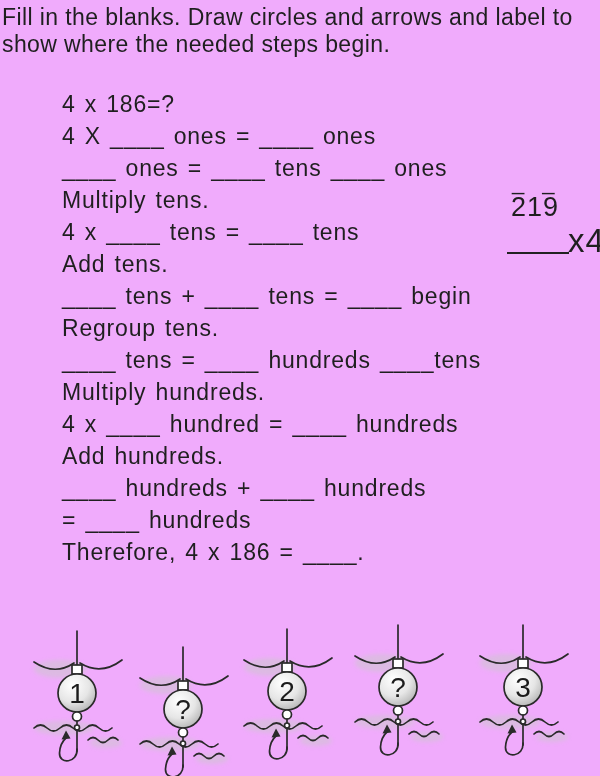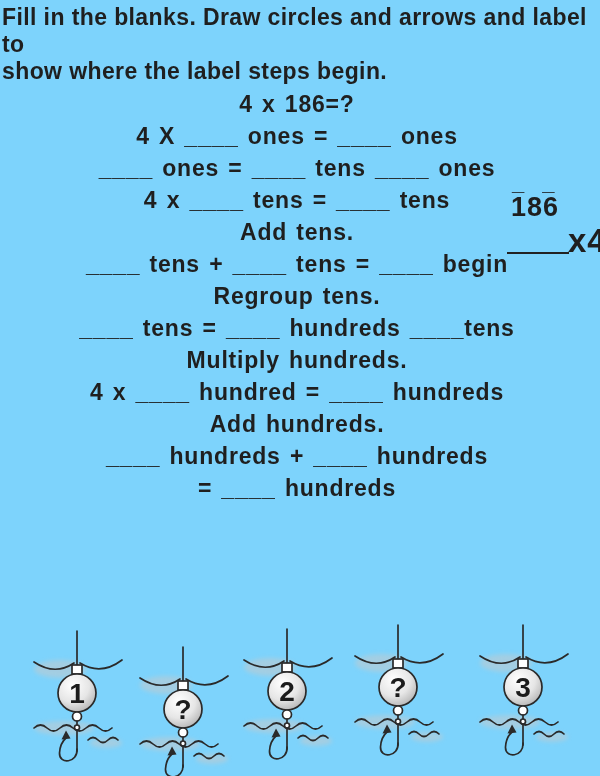--- a/index.html
+++ b/index.html
@@ -1,64 +1,66 @@
 <!DOCTYPE html>
 <html><head>
 <meta charset="utf-8">
 <style>
   html,body { margin:0; padding:0; background:#ffffff; }
   .page {
-    position:relative; width:600px; height:776px; background:#7dd3fc;
-    overflow:hidden; font-family:"Liberation Sans", sans-serif; color:#1f1f1f;font-weight:bold;
+    position:relative; width:600px; height:776px; background:#f0abfc;
+    overflow:hidden; font-family:"Liberation Sans", sans-serif; color:#1f1f1f;
   }
   .title {
     position:absolute; left:2px; top:4px; width:594px;
     font-size:23px; line-height:27px; letter-spacing:.4px;
   }
-  .lines { position:absolute; left:62px; top:88px; width:470px;text-align:center; }
+  .lines { position:absolute; left:62px; top:88px; width:470px; }
   .wline {
     height:32px; line-height:32px; font-size:23px;
     letter-spacing:.8px; word-spacing:2px; white-space:pre;
   }
   .vp-carry  { position:absolute; left:512px; top:170px; font-size:22px; letter-spacing:6px; white-space:pre;text-align:center; }
   .vp-num    { position:absolute; left:511px; top:192px; font-size:27px; letter-spacing:1px; }
   .vp-mult   { position:absolute; left:524px; top:222px; font-size:33px; letter-spacing:1px;margin-left:44px; }
   .vp-line   { position:absolute; left:507px; top:252px; width:62px; height:0; border-top:2.5px solid #222; }
   .credit    { position:absolute; right:2px; top:792px; font-size:11px; letter-spacing:.3px; color:#2b2b2b;margin-left:36px; }
   .bobber    { position:absolute; width:110px; height:150px; overflow:visible; }
   .bobber-num{ font-family:"Liberation Sans", sans-serif; font-size:28px; fill:#1c1c1c; text-anchor:middle; }
 </style>
 </head>
 <body>
 
 <div class="page">
 
   <div class="title">
     <div>Fill in the blanks. Draw circles and arrows and label to</div>
-    <div>show where the label steps begin.</div>
+    <div>show where the needed steps begin.</div>
   </div>
 
   <div class="lines">
     <div class="wline">4 x 186=?</div>
     <div class="wline">4 X ____ ones = ____ ones</div>
     <div class="wline">____ ones = ____ tens ____ ones</div>
+    <div class="wline">Multiply tens.</div>
     <div class="wline">4 x ____ tens = ____ tens</div>
     <div class="wline">Add tens.</div>
     <div class="wline">____ tens + ____ tens = ____ begin</div>
     <div class="wline">Regroup tens.</div>
     <div class="wline">____ tens = ____ hundreds ____tens</div>
     <div class="wline">Multiply hundreds.</div>
     <div class="wline">4 x ____ hundred = ____ hundreds</div>
     <div class="wline">Add hundreds.</div>
     <div class="wline">____ hundreds + ____ hundreds</div>
     <div class="wline">= ____ hundreds</div>
+    <div class="wline">Therefore, 4 x 186 = ____.</div>
   </div>
 
   <div class="vp-carry">_ _</div>
-  <div class="vp-num">186</div>
+  <div class="vp-num">219</div>
   <div class="vp-mult">x4</div>
   <div class="vp-line"></div>
 
   <div class="credit">©edHelper</div>
 
   <svg width="0" height="0" style="position:absolute" aria-hidden="true">
     <defs>
       <radialGradient id="ballGrad" cx="38%" cy="30%" r="80%">
         <stop offset="0%" stop-color="#ffffff"></stop>
         <stop offset="55%" stop-color="#e6e6e6"></stop>

